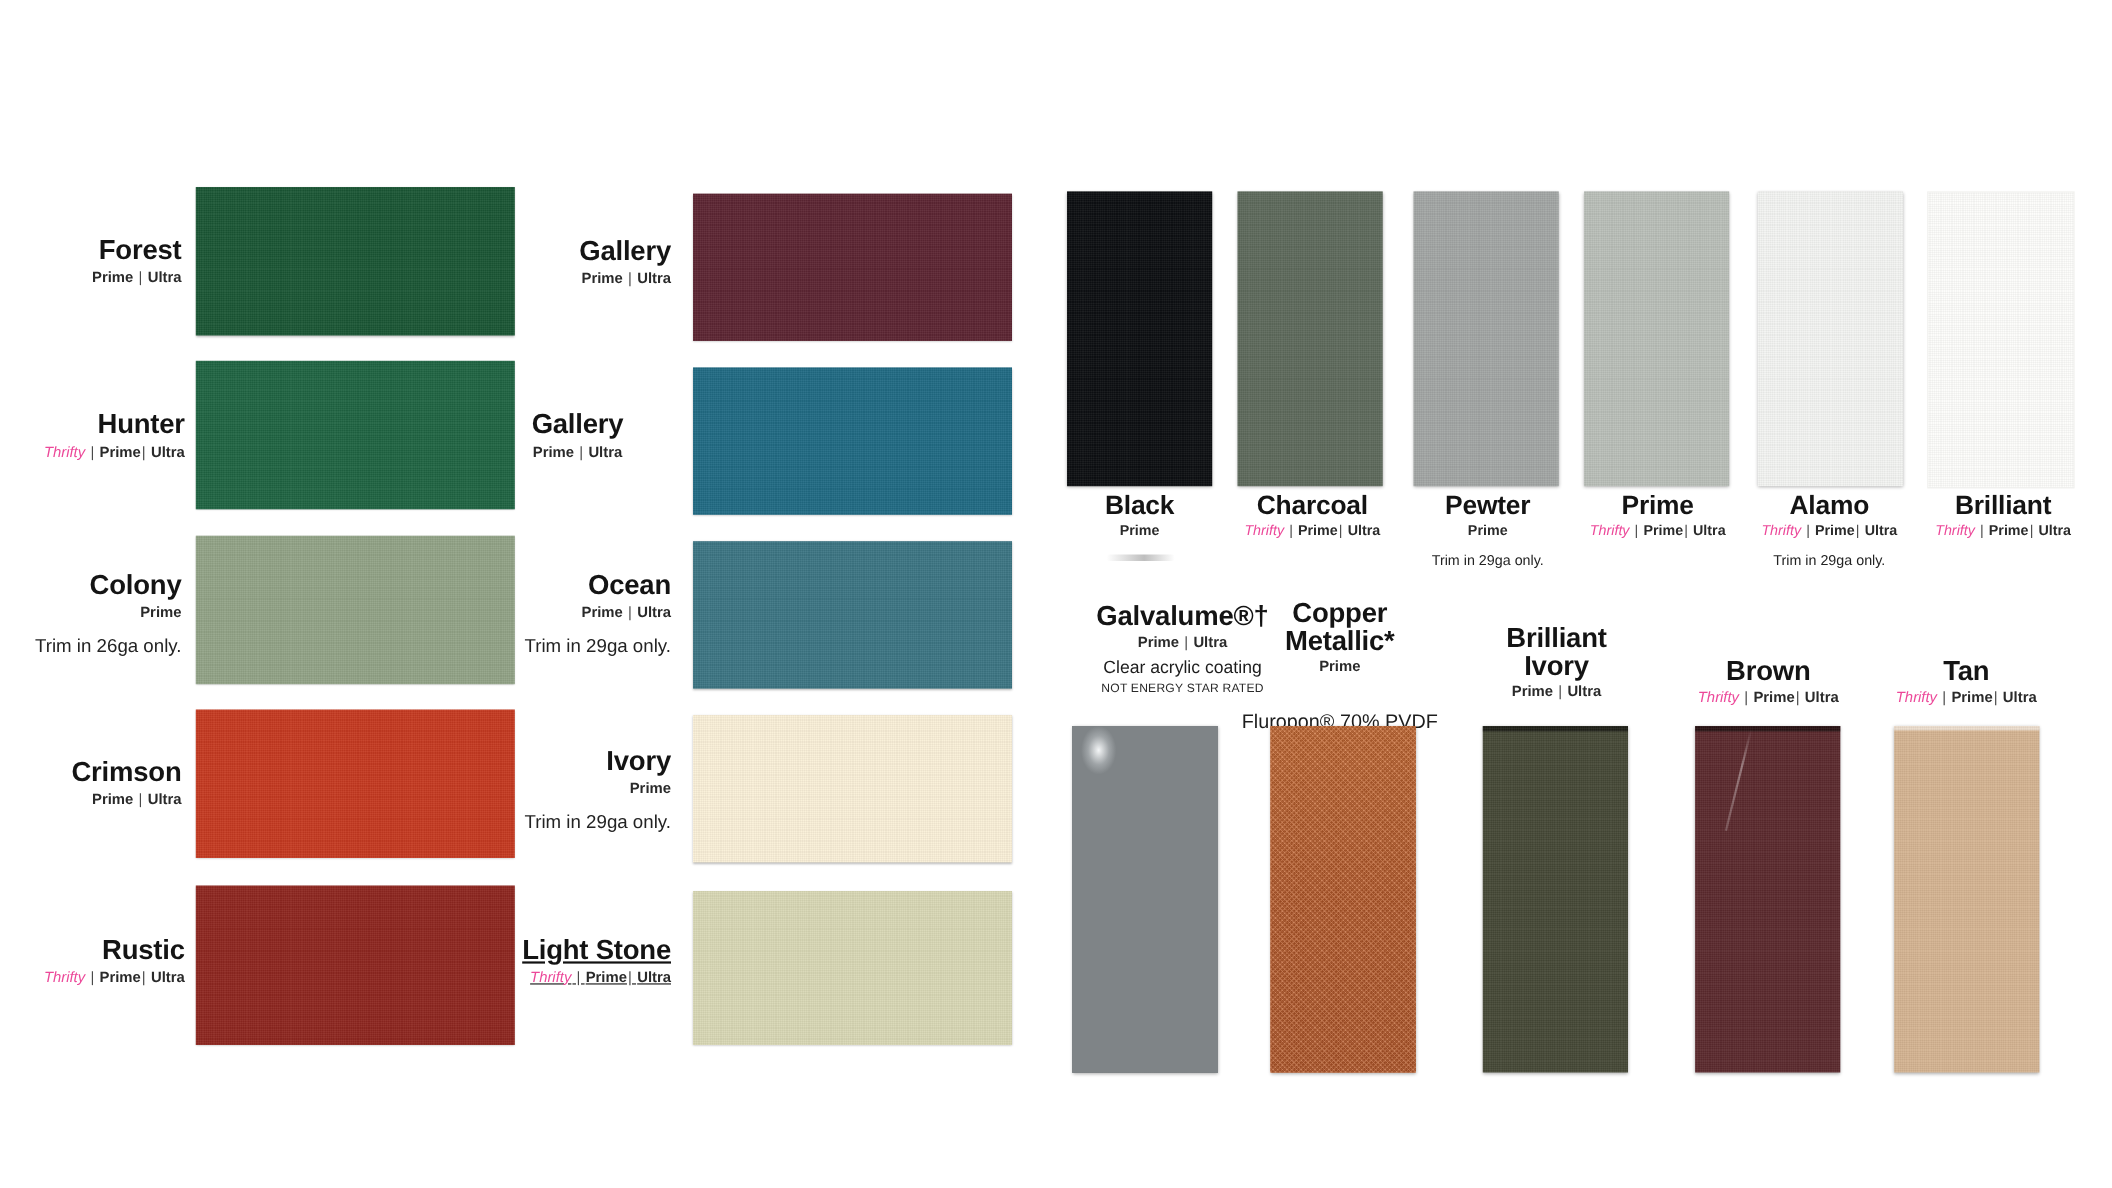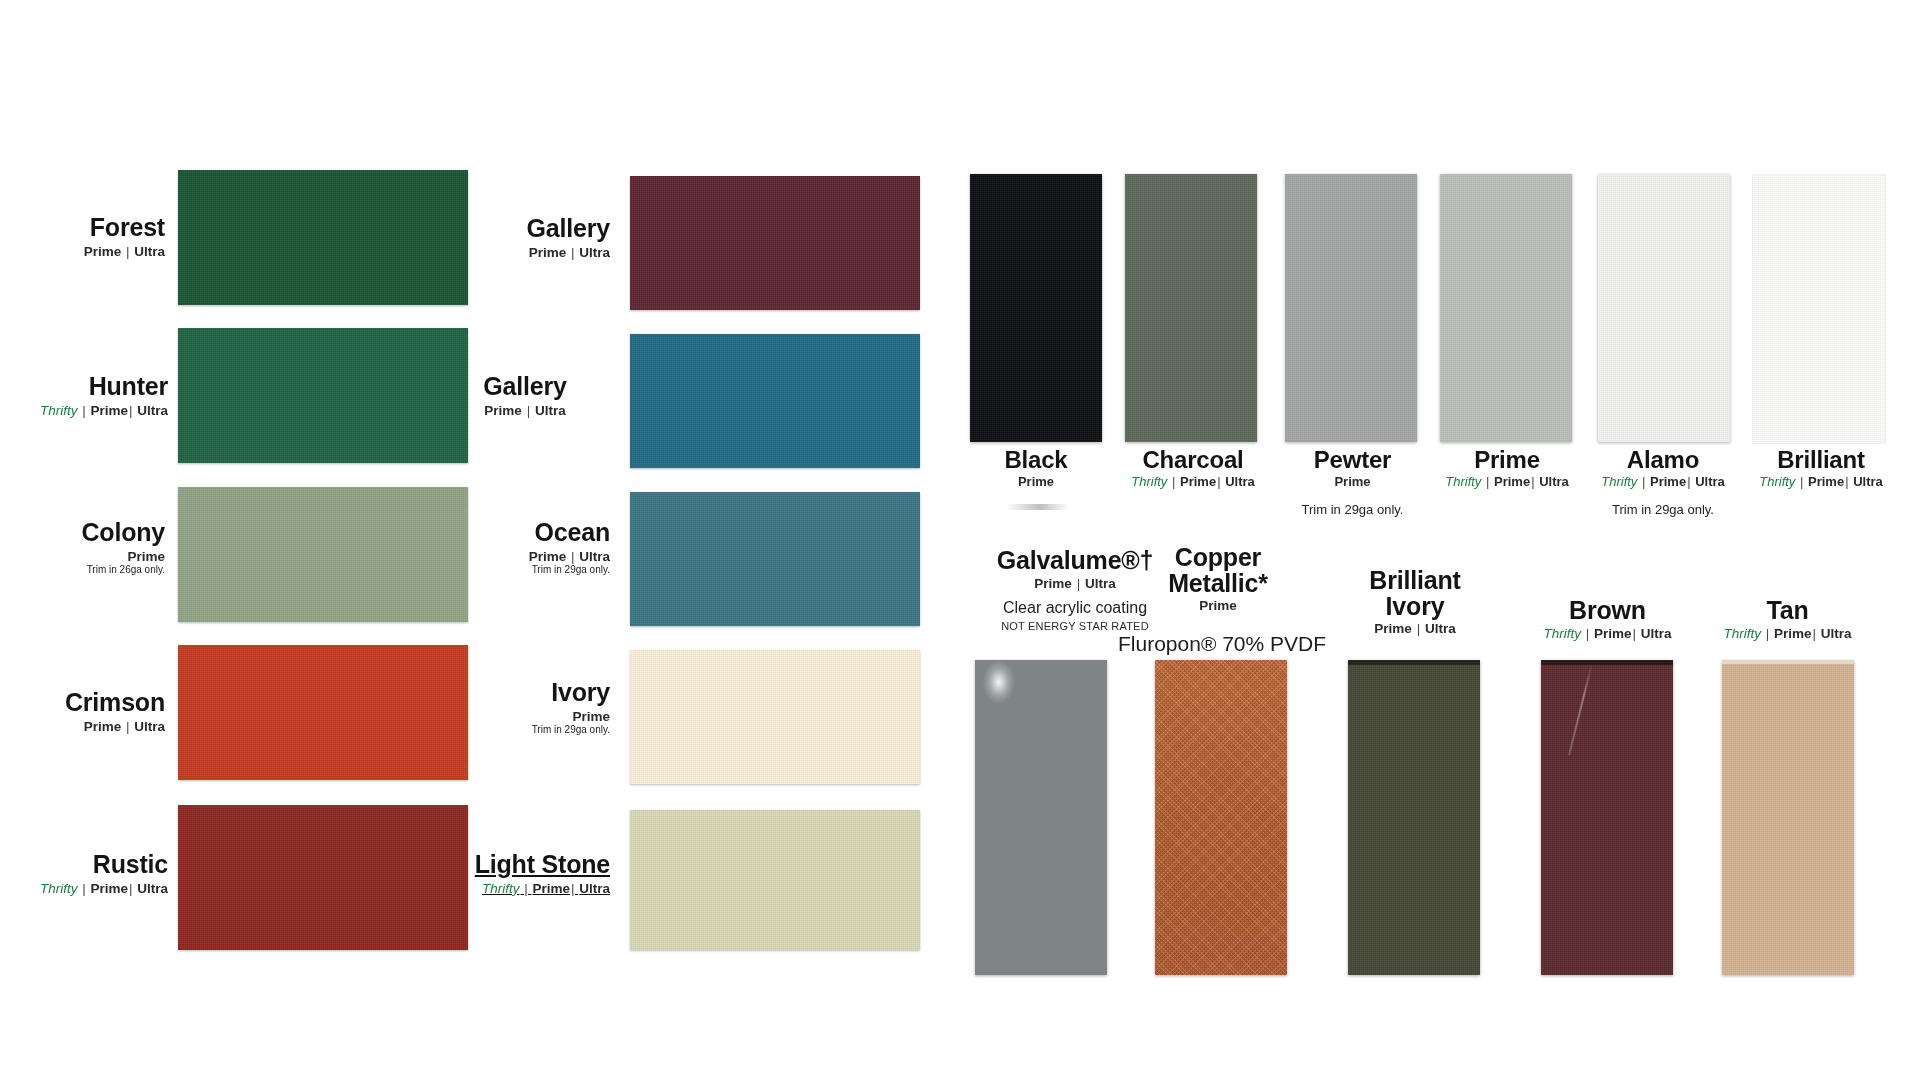--- a/index.html
+++ b/index.html
@@ -59,21 +59,21 @@
     color: #141414;
   }
   .label .grades {
     line-height: 1.15;
     color: #2a2a2a;
     white-space: nowrap;
   }
   .label .grades .thrifty {
     font-style: italic;
     font-weight: normal;
-    color: #15803d;
+    color: #ec4899;
   }
   .label .grades .sep {
     font-weight: normal;
     color: #4a4a4a;
     padding: 0 1px;
   }
   .label .grades .g {
     font-weight: bold;
   }
   .label .note {
@@ -92,21 +92,21 @@
     font-weight: normal;
     letter-spacing: .2px;
   }
 
   
   .label.right-al { text-align: right; }
   .label.center-al { text-align: center; }
 
   .left-name  { font-size: 25px; }
   .left-grade { font-size: 13.5px; margin-top: 3px; }
-  .left-note  { font-size: 10px; }
+  .left-note  { font-size: 17px; margin-top: 14px; }
 
   .top-name   { font-size: 24px; }
   .top-grade  { font-size: 13px; margin-top: 3px; }
   .top-note   { font-size: 13px; margin-top: 12px; }
 
   .big-name   { font-size: 25px; }
   .big-grade  { font-size: 13.5px; margin-top: 2px; }
 
   
   .smudge {
@@ -326,21 +326,21 @@
     <div class="subsmall" style="font-size:11px; margin-top:3px;">NOT  ENERGY STAR RATED</div>
   </div>
   <div class="swatch tall" style="left:975px; top:660px; width:132px; height:315px;">
     <div class="chip galvalume"></div>
   </div>
 
   <div class="label center-al" style="left:1118px; top:545px; width:200px;">
     <div class="name big-name">Copper</div>
     <div class="name big-name">Metallic*</div>
     <div class="grades big-grade"><span class="g">Prime</span></div>
-    <div class="sub" style="font-size:21px; margin-top:18px;">Fluropon® 70% PVDF</div>
+    <div class="sub" style="font-size:18px; margin-top:32px;">Fluropon® 70% PVDF</div>
   </div>
   <div class="swatch tall" style="left:1155px; top:660px; width:132px; height:315px;">
     <div class="chip copper"></div>
   </div>
 
   <div class="label center-al" style="left:1300px; top:568px; width:230px;">
     <div class="name big-name">Brilliant</div>
     <div class="name big-name">Ivory</div>
     <div class="grades big-grade"><span class="g">Prime</span><span class="sep"> | </span><span class="g">Ultra</span></div>
   </div>

